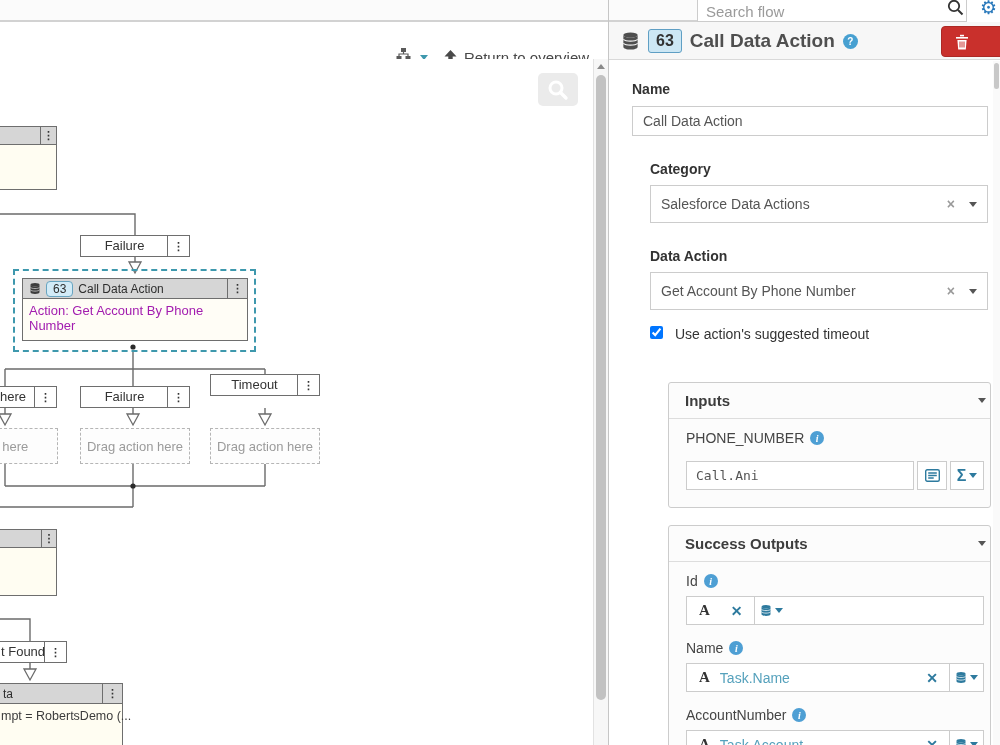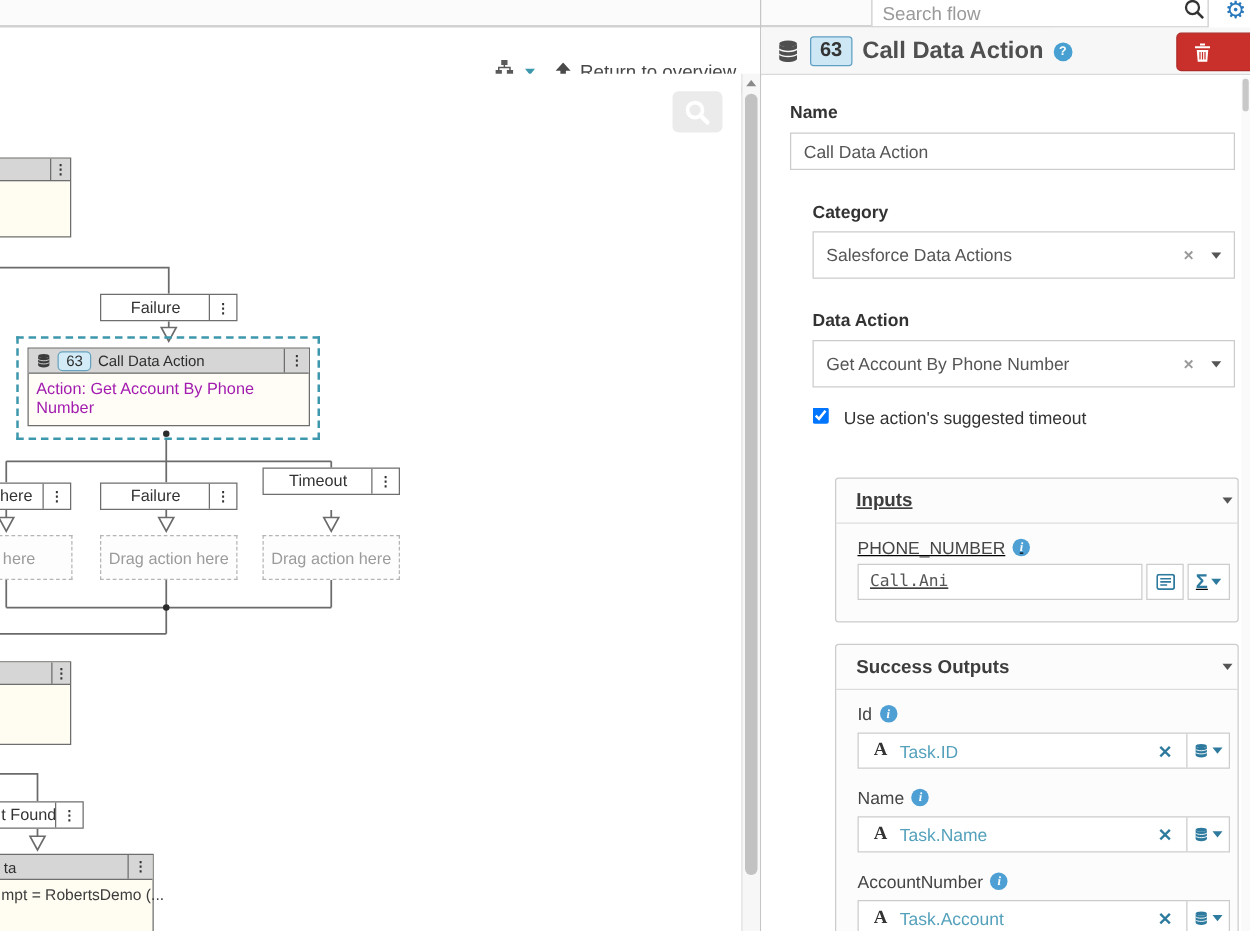--- a/index.html
+++ b/index.html
@@ -118,21 +118,21 @@
            background:#fcfcfc; position:relative; }
   .panel-hd { padding:9px 16px; font-size:15px; font-weight:bold; color:#3d3d3d;
               border-bottom:1px solid #ddd; position:relative; cursor:pointer; }
   .panel-hd .caret-dn { position:absolute; right:4px; top:15px; }
   .panel-bd { padding:11px 6px 17px 17px; }
   .io-label { display:flex; align-items:center; gap:6px; font-size:14px; color:#454545; }
   .info-ic { width:14px; height:14px; border-radius:50%; background:#4e9fd4; color:#fff;
              font-size:10px; font-weight:bold; font-style:italic;
              font-family:"Liberation Serif", serif; display:inline-flex;
              align-items:center; justify-content:center; cursor:pointer; }
-  .igrp { display:flex; margin-top:5px; }
+  .igrp { display:flex; margin-top:15px; }
   .ig-text { flex:1; height:29px; border:1px solid #ccc; background:#fff; display:flex;
              align-items:center; padding:0 9px; font-family:"DejaVu Sans Mono", monospace;
              font-size:13px; color:#555; }
   .ig-btn { width:30px; height:29px; border:1px solid #ccc; background:#fff; margin-left:3px;
             display:flex; align-items:center; justify-content:center; cursor:pointer;
             color:#2d7a9e; }
   .ig-btn.sigma { width:34px; gap:3px; font-size:16px; font-weight:bold; }
 
   .ogrp { display:flex; align-items:center; height:29px; border:1px solid #ccc;
           background:#fff; margin-top:7px; }
@@ -327,21 +327,21 @@
       <span class="caret-dn"></span>
     </div>
 
     <label class="chk-row">
       <input type="checkbox" checked="" style="">
       <span>Use action's suggested timeout</span>
     </label>
   </div>
 
   
-  <div class="panel" style="margin-top:40px;text-decoration:underline;">
+  <div class="panel" style="margin-top:40px;">
     <div class="panel-hd">
       <span>Inputs</span>
       <span class="caret-dn"></span>
     </div>
     <div class="panel-bd">
       <div class="io-label">
         <span>PHONE_NUMBER</span>
         <span class="info-ic">i</span>
       </div>
       <div class="igrp">
@@ -367,21 +367,20 @@
       <span class="caret-dn"></span>
     </div>
     <div class="panel-bd">
 
       <div class="io-label">
         <span>Id</span>
         <span class="info-ic">i</span>
       </div>
       <div class="ogrp">
         <span class="og-a">A</span>
-        <span class="og-val">Task.ID</span>
         <span class="og-x">✕</span>
         <span class="og-db">
           <svg width="12" height="13" viewBox="0 0 16 16">
             <ellipse cx="8" cy="3" rx="6" ry="2.2" fill="currentColor"></ellipse>
             <path d="M2 3v10c0 1.2 2.7 2.2 6 2.2s6-1 6-2.2V3c0 1.2-2.7 2.2-6 2.2S2 4.2 2 3z" fill="currentColor"></path>
             <path d="M2 6.6c1 .9 3.3 1.5 6 1.5s5-.6 6-1.5 M2 10c1 .9 3.3 1.5 6 1.5s5-.6 6-1.5" stroke="#fff" stroke-width="1" fill="none"></path>
           </svg>
           <span class="caret-dn caret-blue"></span>
         </span>
       </div>

